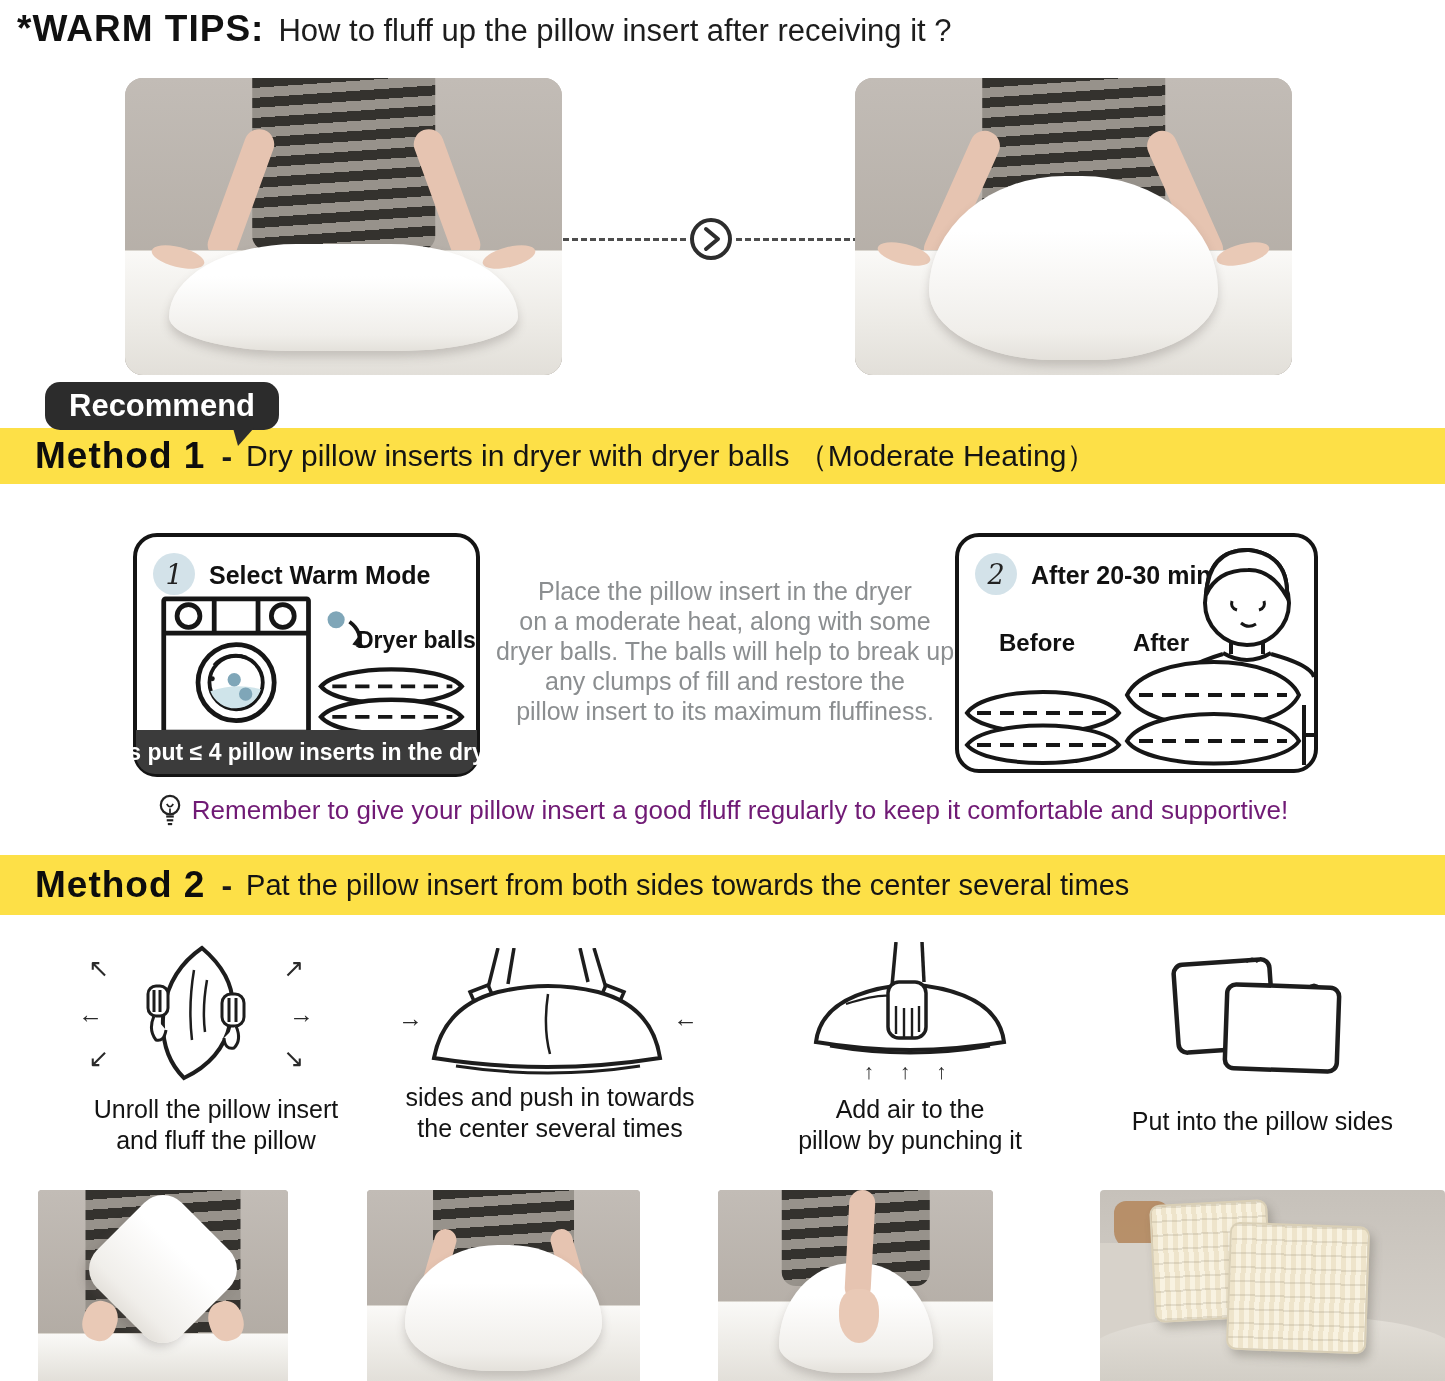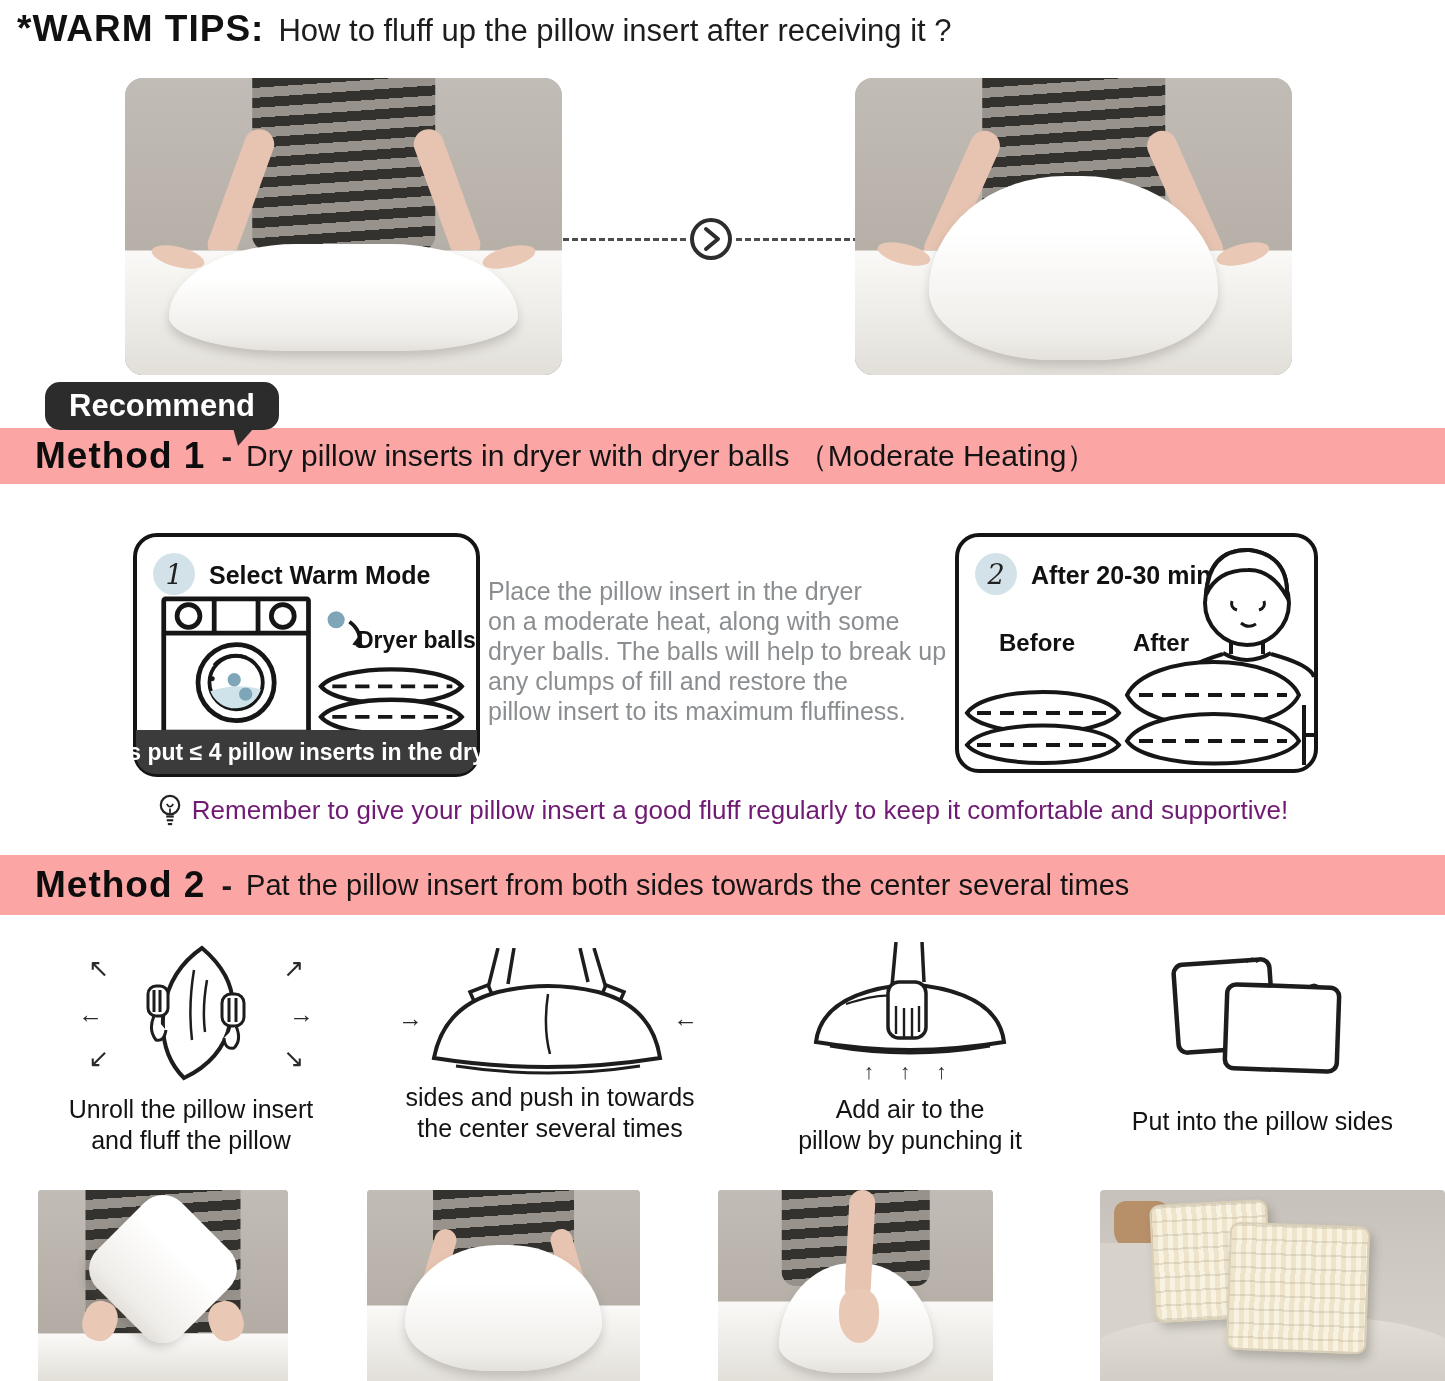--- a/index.html
+++ b/index.html
@@ -37,21 +37,21 @@
   .connector { left: 563px; top: 214px; width: 296px; height: 50px; display: flex; align-items: center; }
   .dash-seg { flex: 1; border-top: 3px dashed #4d4d4d; }
 
   
   .recommend { left: 45px; top: 382px; height: 48px; padding: 0 24px; background: #2c2c2c; color: #fff;
                font-size: 31px; font-weight: bold; border-radius: 15px; display: flex; align-items: center; z-index: 3; }
   .recommend::after { content: ""; position: absolute; left: 188px; bottom: -16px; width: 0; height: 0;
                border-left: 5px solid transparent; border-right: 16px solid transparent; border-top: 18px solid #2c2c2c; }
 
   
-  .band { left: 0; width: 1445px; background: #fca5a5; display: flex; align-items: center; padding-left: 35px; }
+  .band { left: 0; width: 1445px; background: #fde047; display: flex; align-items: center; padding-left: 35px; }
   .band .m-label { font-size: 37px; font-weight: bold; color: #0d0d0d; letter-spacing: 1px; }
   .band .m-sep   { font-size: 32px; font-weight: bold; margin: 0 14px 0 16px; }
   .band1 { top: 428px; height: 56px; }
   .band2 { top: 855px; height: 60px; }
   .band1 .m-sub { font-size: 30px; color: #141414; }
   .band2 .m-sub { font-size: 29px; color: #141414; }
 
   
   .step-box { background: #fff; border: 4px solid #141414; border-radius: 24px; }
   .box1 { left: 133px; top: 533px; width: 347px; height: 244px; }
@@ -59,21 +59,21 @@
   .step-circle { position: absolute; width: 42px; height: 42px; border-radius: 50%; background: #d3e2e9;
                  display: flex; align-items: center; justify-content: center;
                  font-size: 27px; font-style: italic; color: #222; font-family: "DejaVu Serif", serif; }
   .step-title { position: absolute; font-size: 25px; font-weight: bold; color: #111; white-space: nowrap; }
   .note-bar { position: absolute; left: -1px; right: -1px; bottom: -1px; height: 44px; background: #3b3b3b; color: #fff;
               font-size: 23px; font-weight: bold; display: flex; align-items: center; justify-content: center;
               border-radius: 0 0 19px 19px; white-space: nowrap; }
   .inbox-label { position: absolute; font-size: 23px; font-weight: bold; color: #111; white-space: nowrap; }
 
   
-  .m1-desc { left: 488px; top: 576px; width: 474px; font-size: 25px; line-height: 30px; color: #8b8e90; }
+  .m1-desc { left: 488px; top: 576px; width: 474px; text-align: center; font-size: 25px; line-height: 30px; color: #8b8e90; }
 
   
   .tip { left: 0; top: 793px; width: 1445px; display: flex; align-items: center; justify-content: center; gap: 9px;
          font-size: 26px; color: #701a75; }
 
   
   .ill { position: absolute; }
   .uarrow { position: absolute; font-size: 25px; color: #2a2a2a; line-height: 1; }
   .up-arrows { text-align: center; font-size: 21px; letter-spacing: 10px; color: #2a2a2a; }
 
@@ -317,21 +317,21 @@
     <svg class="line-art" width="210" height="125" viewBox="0 0 210 125">
       <g fill="#ffffff" stroke="#1d1d1d" stroke-width="4.5">
         <rect x="26" y="10" width="96" height="88" rx="9" transform="rotate(-4 74 54)"></rect>
         <rect x="76" y="34" width="112" height="84" rx="9" transform="rotate(2 132 76)"></rect>
       </g>
       <path d="M96,10 q6,-6 12,0" fill="none" stroke="#1d1d1d" stroke-width="3"></path>
       <path d="M158,36 q6,-6 12,0" fill="none" stroke="#1d1d1d" stroke-width="3"></path>
     </svg>
   </div>
 
-  <div class="caption" style="left:46px;top:1094px;width:290px;">
+  <div class="caption" style="left:71px;top:1094px;width:290px;">
     <div>Unroll the pillow insert</div>
     <div>and fluff the pillow</div>
   </div>
   <div class="caption" style="left:375px;top:1082px;width:350px;">
     <div>sides and push in towards</div>
     <div>the center several times</div>
   </div>
   <div class="caption" style="left:770px;top:1094px;width:280px;">
     <div>Add air to the</div>
     <div>pillow by punching it</div>

